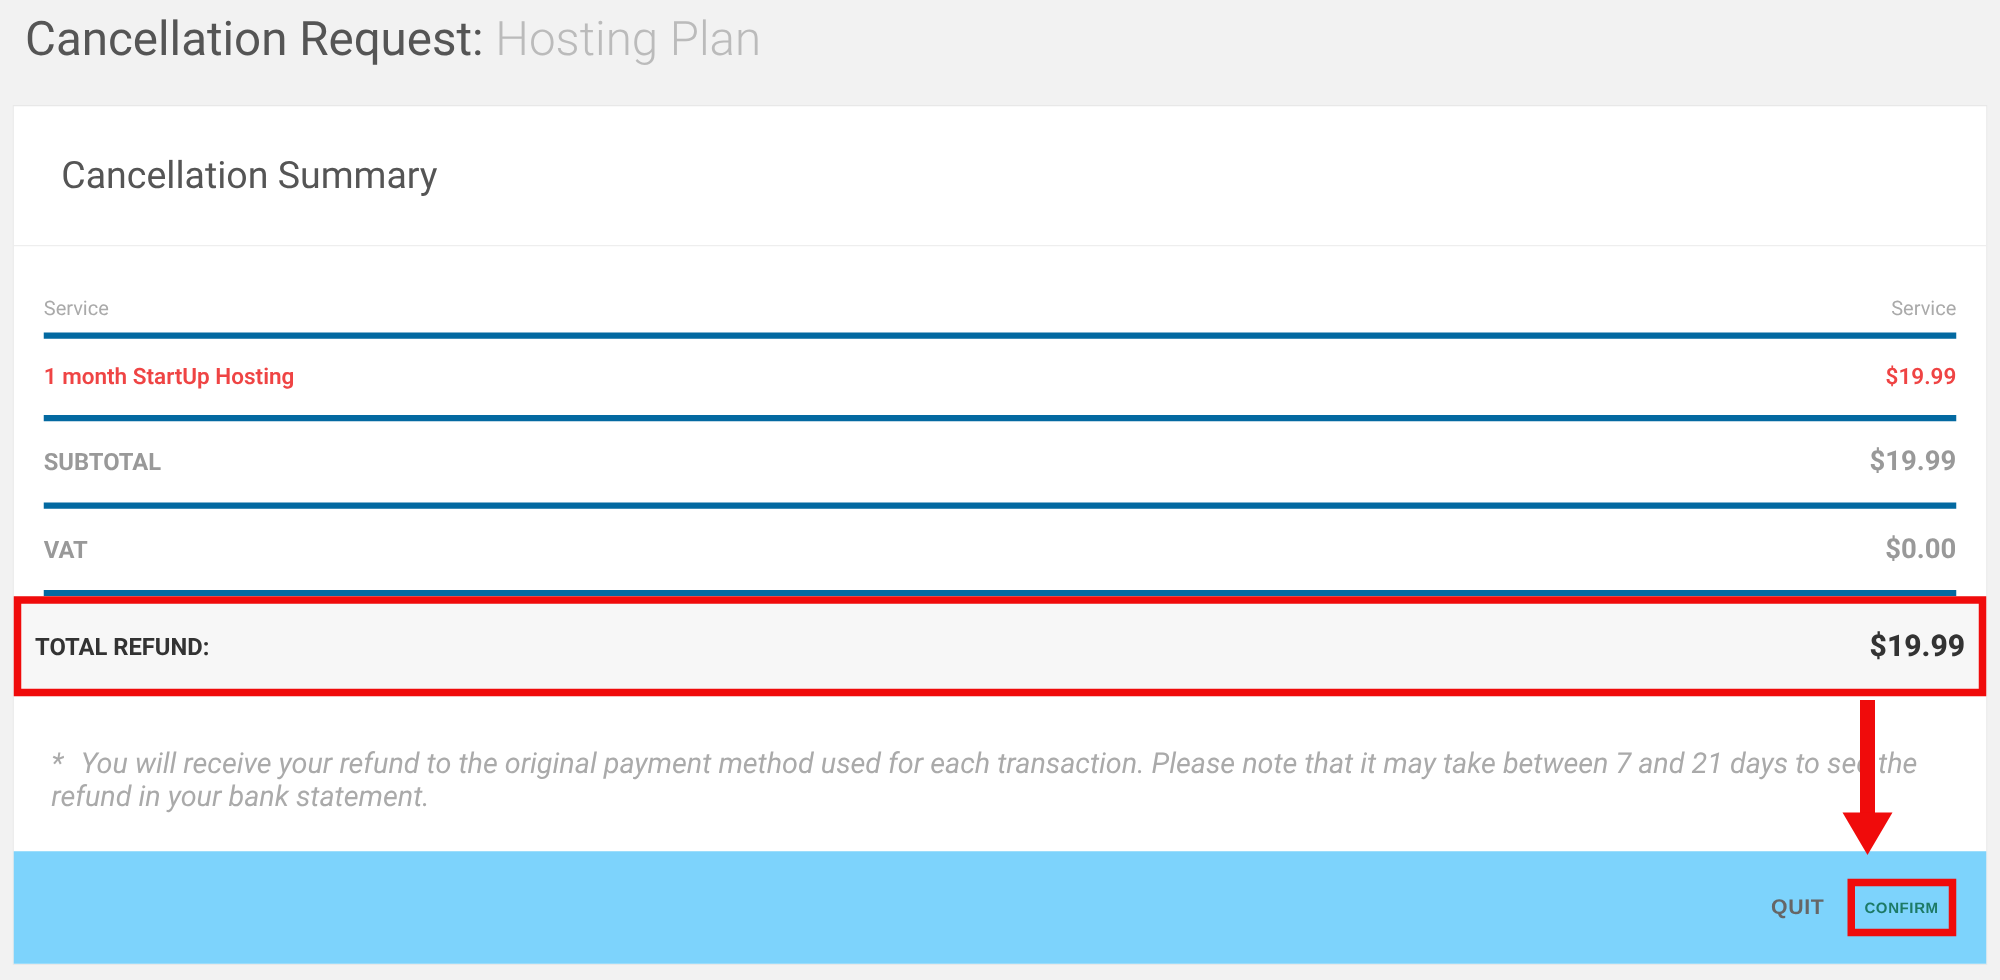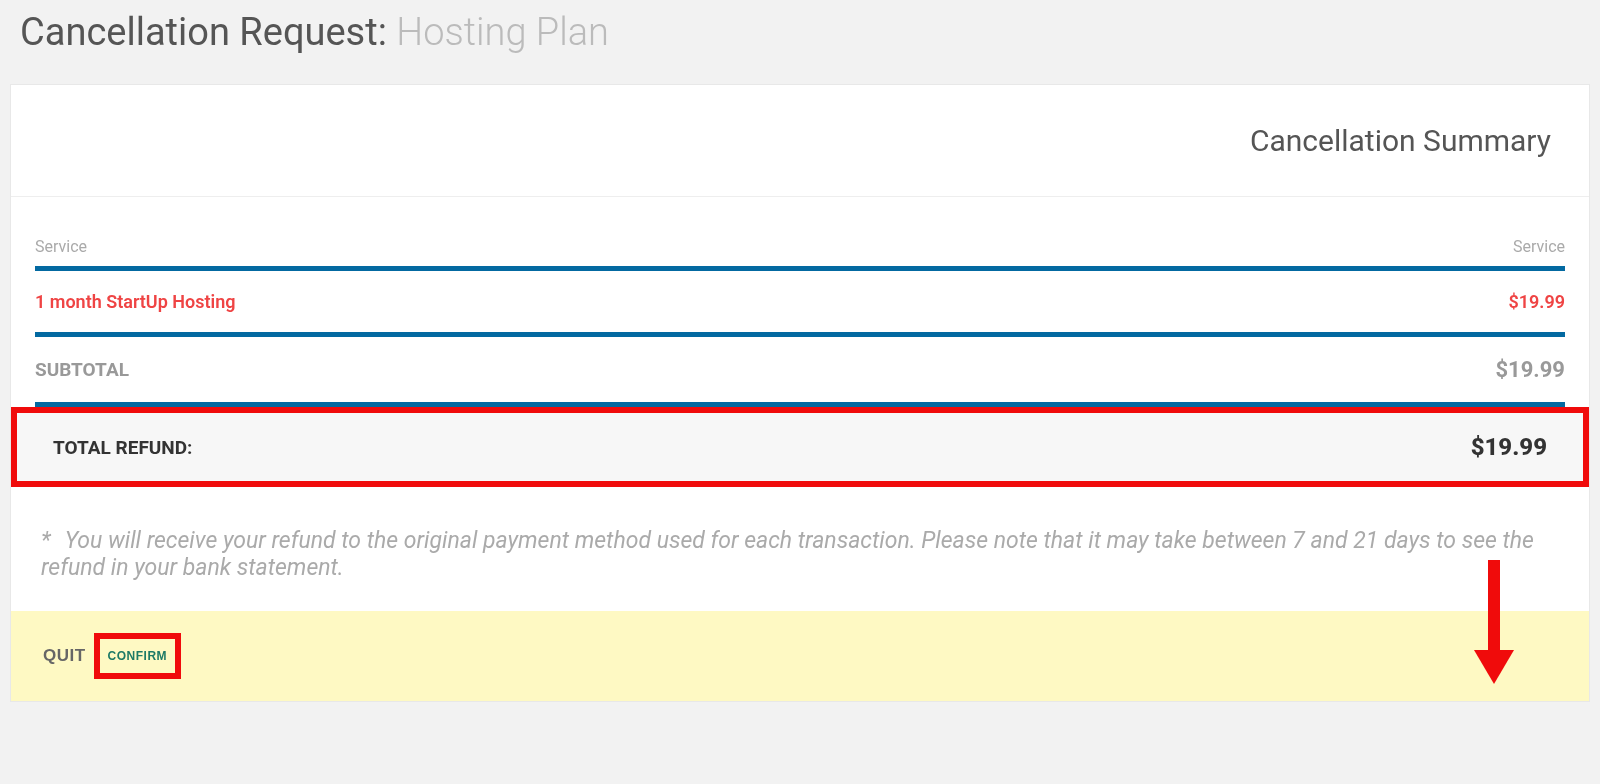--- a/index.html
+++ b/index.html
@@ -27,21 +27,20 @@
       font-weight: 300;
     }
     .card {
       background: #fff;
       margin: 0 10px;
       border: 1px solid #e8e8e8;
     }
     .card-header {
       padding: 38px 38px 38px 38px;
       border-bottom: 1px solid #eee;
-      text-align: right;
     }
     .card-title {
       font-size: 30px;
       font-weight: 400;
       color: #555;
     }
     .summary-body {
       padding: 30px 24px 0 24px;
     }
     .row {
@@ -67,45 +66,47 @@
       font-size: 19px;
     }
     .row.sub-row .val {
       color: #999;
       font-weight: 700;
       font-size: 22px;
     }
     .row.total-row {
       background: #f7f7f7;
       margin: 0 -24px;
-      padding: 20px 36px;
+      padding: 20px 11px;
       border: 6px solid #f00b0b;
       font-weight: 700;
       color: #333;
       font-size: 19px;
     }
     .row.total-row .val {
       font-size: 24px;
       font-weight: 800;
       color: #333;
     }
     .note {
       padding: 40px 6px 30px 6px;
       font-style: italic;
       color: #aaa;
       font-size: 23px;
     }
     .star {
       margin-right: 14px;
     }
     .card-footer {
-      background: #fef9c3;
+      background: #7dd3fc;
       padding: 22px 24px;
       display: flex;
+      justify-content: flex-end;
       align-items: center;
+      gap: 10px;
     }
     .quit-btn {
       background: transparent;
       border: none;
       color: #666;
       font-size: 17px;
       font-weight: 600;
       letter-spacing: 0.5px;
       padding: 10px 8px;
       cursor: pointer;
@@ -176,20 +177,24 @@
     <div class="row item-row">
       <span>1 month StartUp Hosting</span>
       <span class="val">$19.99</span>
     </div>
 
     <div class="row sub-row">
       <span>SUBTOTAL</span>
       <span class="val">$19.99</span>
     </div>
 
+    <div class="row sub-row">
+      <span>VAT</span>
+      <span class="val">$0.00</span>
+    </div>
 
     <div class="row total-row">
       <span>TOTAL REFUND:</span>
       <span class="val">$19.99</span>
     </div>
 
     <div class="note">
       <span class="star">*</span><span>You will receive your refund to the original payment method used for each transaction. Please note that it may take between 7 and 21 days to see the refund in your bank statement.</span>
     </div>
   </div>

